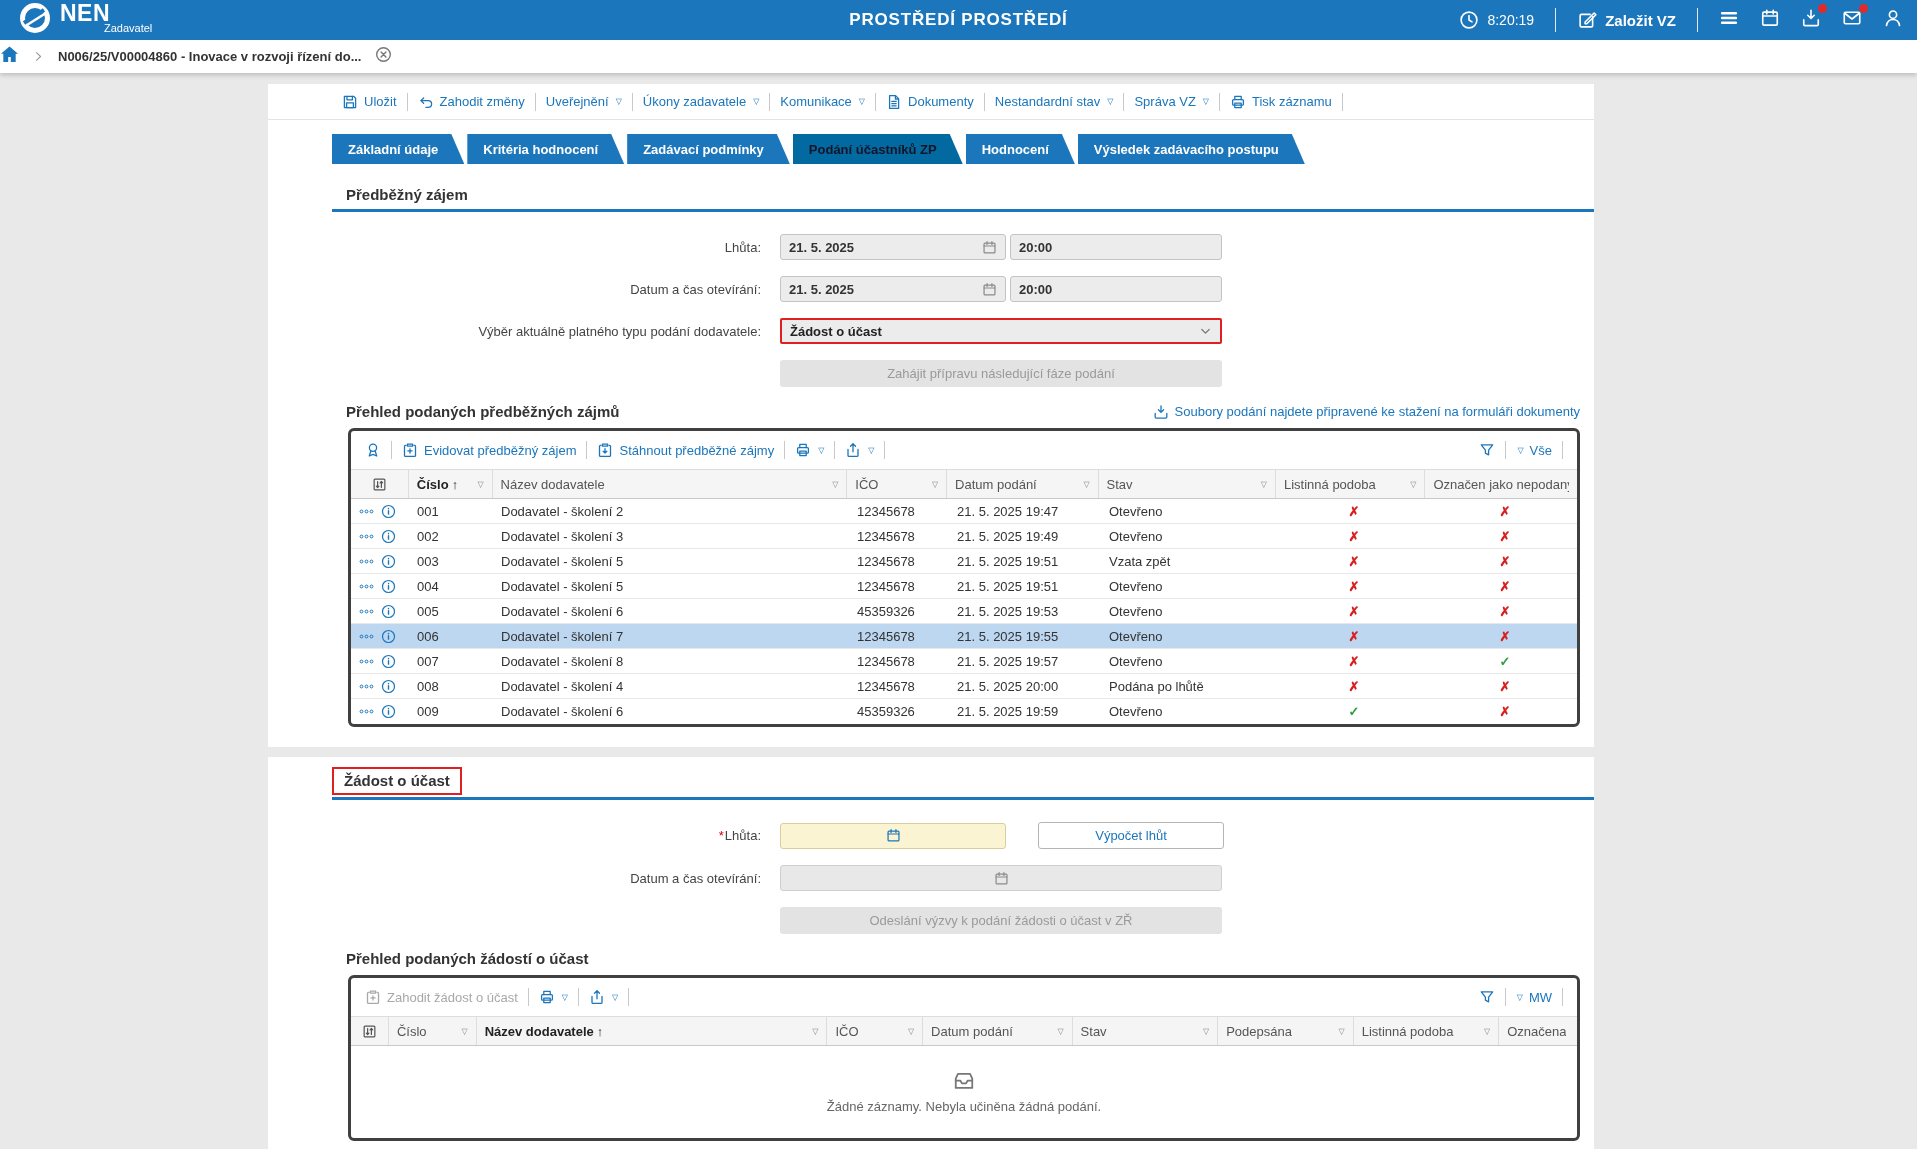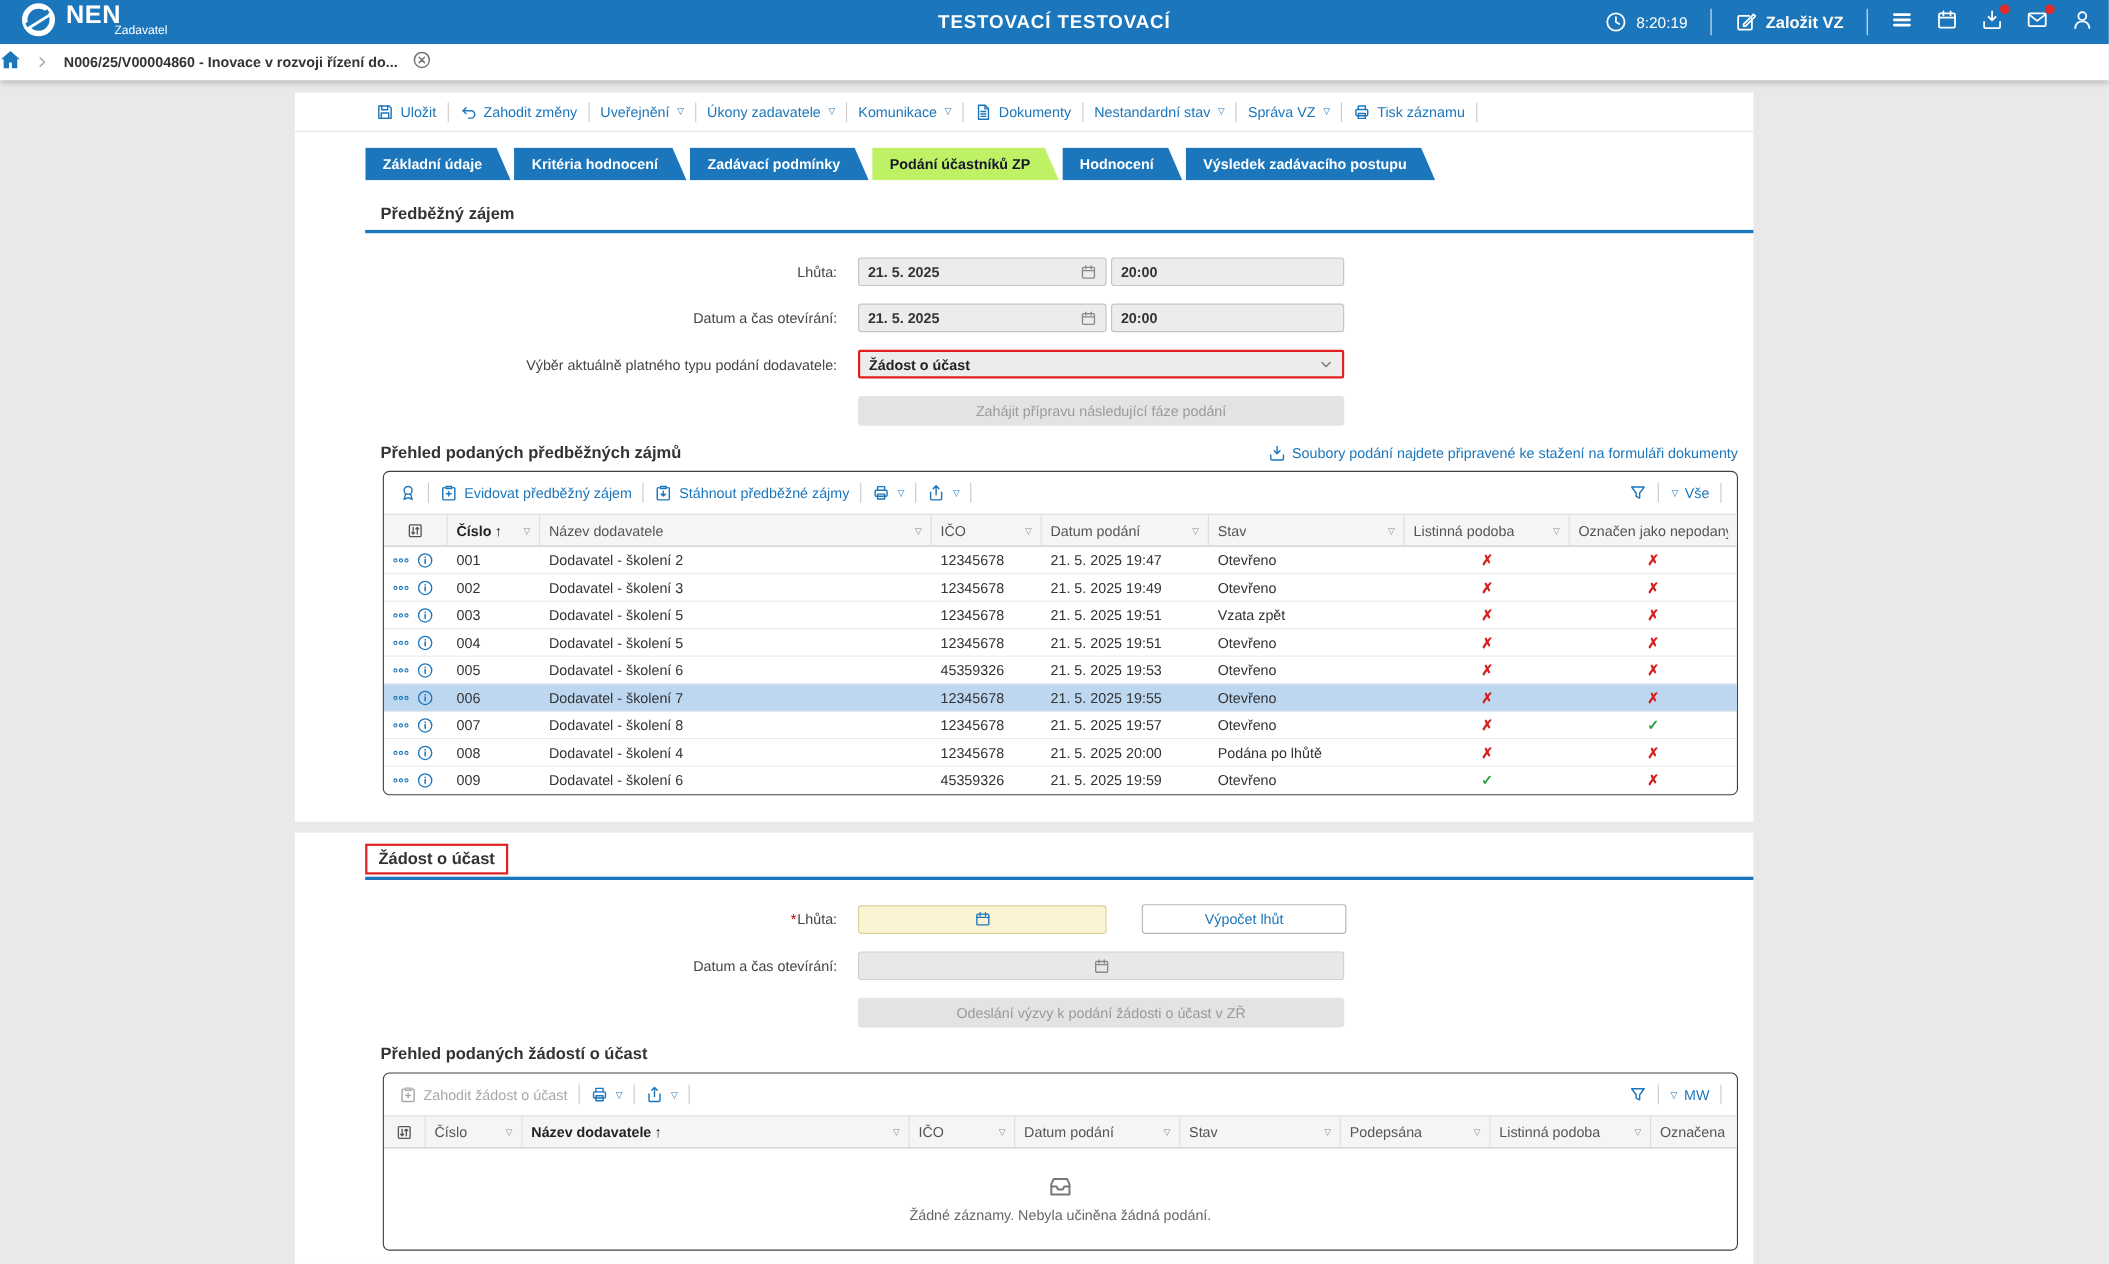--- a/index.html
+++ b/index.html
@@ -42,21 +42,21 @@
   .tb-item { display:flex; align-items:center; gap:6px; cursor:pointer; white-space:nowrap; }
   .tb-item .icn svg, .gt-item .icn svg { width:16px; height:16px; display:block; }
   .pipe { width:1px; height:18px; background:#c9c9c9; margin:0 10px; flex:none; }
   .dd { font-size:8px; margin-left:1px; }
 
   
   .tabs { display:flex; margin:14px 0 0 64px; height:30px; }
   .tab { background:#1b76bb; color:#fff; font-weight:bold; font-size:13px; display:flex; align-items:center;
     padding:0 26px 0 16px; margin-right:3px; cursor:pointer; white-space:nowrap;
     clip-path:polygon(0 0, calc(100% - 13px) 0, 100% 100%, 0 100%); }
-  .tab.active { background:#bef264; color:#15152a; }
+  .tab.active { background:#0369a1; color:#15152a; }
 
   .sec-title { font-size:15px; font-weight:bold; color:#333; margin:22px 0 6px 78px; }
   .blue-rule { height:3px; background:#1b76bb; margin-left:64px; }
 
   
   .fgrid { margin-top:22px; }
   .frow { display:flex; align-items:center; margin-bottom:16px; }
   .flabel { width:512px; text-align:right; padding-right:19px; font-size:13px; color:#444; flex:none; }
   .req { color:#d00000; margin-right:1px; }
   .finput { height:26px; background:#ececec; border:1px solid #c4c4c4; border-radius:3px; display:flex; align-items:center;
@@ -76,21 +76,21 @@
   .btn-dis { width:442px; height:27px; background:#e3e3e3; color:#9a9a9a; font-size:13px; border-radius:3px;
     display:flex; align-items:center; justify-content:center; }
 
   
   .list-head { display:flex; justify-content:space-between; align-items:center; margin:14px 14px 8px 78px; }
   .list-title { font-size:15px; font-weight:bold; color:#333; }
   .dl-link { color:#1b76bb; font-size:13px; display:flex; align-items:center; gap:6px; cursor:pointer; }
   .dl-link .icn svg { width:16px; height:16px; display:block; }
 
   
-  .grid { margin-left:80px; width:1232px; border:1px solid #404040; border-radius:6px; overflow:hidden; background:#fff; }
+  .grid { margin-left:80px; width:1232px; border:3px solid #404040; border-radius:6px; overflow:hidden; background:#fff; }
   .gtoolbar { height:38px; display:flex; align-items:center; padding:0 4px 0 14px; font-size:13px; color:#1b76bb; }
   .gt-item { display:flex; align-items:center; gap:6px; cursor:pointer; white-space:nowrap; }
   .gt-item.disabled { color:#a8a8a8; cursor:default; }
   .gt-right { margin-left:auto; display:flex; align-items:center; }
   .funnel svg { width:17px; height:17px; display:block; }
   .ghead { display:flex; height:30px; background:#f5f5f5; border-top:1px solid #ddd; border-bottom:1px solid #c9c9c9;
     font-size:13px; color:#555; }
   .hcell { display:flex; align-items:center; padding:0 8px; border-right:1px solid #ddd; overflow:hidden; }
   .hcell:last-child { border-right:none; }
   .hcell .lbl { white-space:nowrap; overflow:hidden; }
@@ -126,21 +126,21 @@
           <circle cx="17" cy="17" r="12.5" fill="none" stroke="#fff" stroke-width="5"></circle>
           <path d="M6 22 L26 9" stroke="#1b76bb" stroke-width="4"></path>
           <path d="M9 24 L28 12" stroke="#fff" stroke-width="2.5"></path>
         </svg>
       </span>
     <span class="brand-text">
       <span class="brand-name">NEN</span>
       <span class="brand-sub">Zadavatel</span>
     </span>
   </div>
-  <div class="env-title">TESTOVACÍ TESTOVACÍ</div>
+  <div class="env-title">PROSTŘEDÍ PROSTŘEDÍ</div>
   <div class="top-right">
     <span class="tr-group">
       <span class="icn">
           <svg viewBox="0 0 16 16" fill="none" stroke="currentColor" stroke-width="1.3" stroke-linecap="round" stroke-linejoin="round" xmlns="http://www.w3.org/2000/svg">
             <circle cx="8" cy="8" r="6.3"></circle>
             <path d="M8 4.5V8l2.4 1.5"></path>
           </svg>
         </span>
       <span>8:20:19</span>
     </span>

